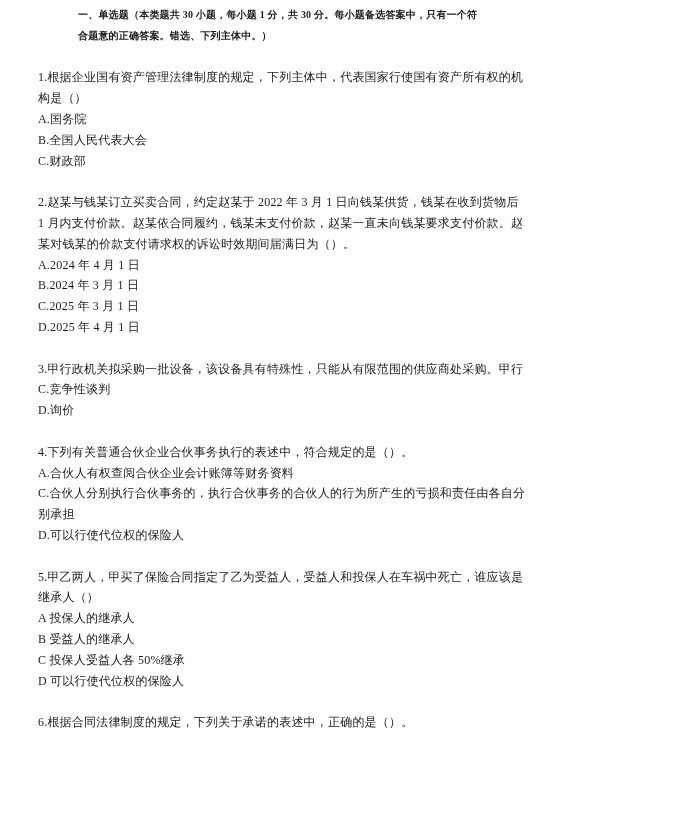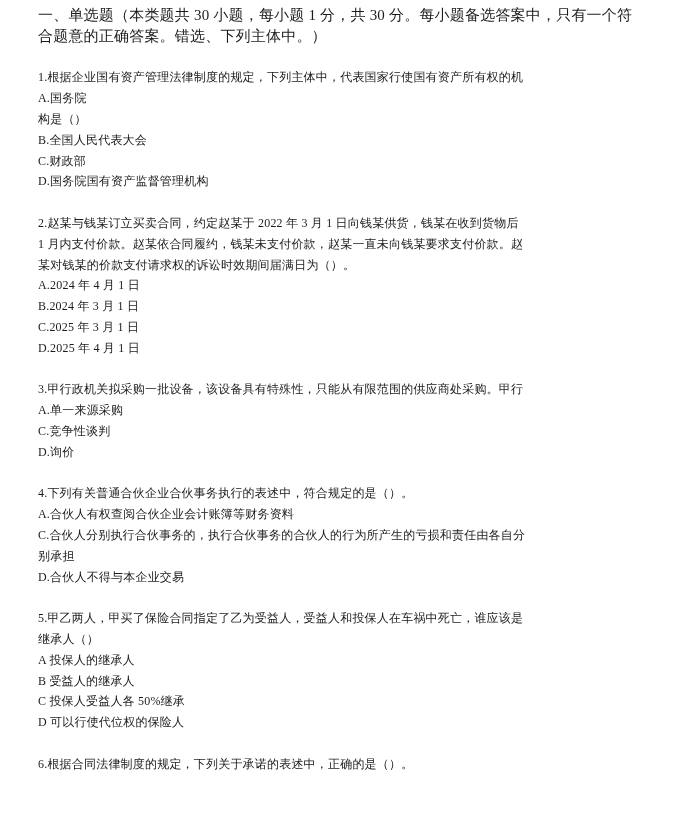--- a/index.html
+++ b/index.html
@@ -18,68 +18,67 @@
     padding: 5px 30px 0 38px;
   }
   .line {
     font-size: 12px;
     line-height: 20.8px;
     height: 20.8px;
     white-space: nowrap;
     letter-spacing: 0.2px;
   }
   .header-line {
-    font-weight: 400;
-    font-size: 15px;
+    font-weight: 700;
+    font-size: 10px;
+    margin-left: 40px;
   }
   .blank {
     height: 20.8px;
   }
 </style>
 </head>
 <body style="background: rgb(255, 255, 255); color: rgb(27, 27, 27);">
 
 <div class="doc">
     <div>
       <div class="line header-line">一、单选题（本类题共 30 小题，每小题 1 分，共 30 分。每小题备选答案中，只有一个符</div>
       <div class="line header-line">合题意的正确答案。错选、下列主体中。）</div>
     </div>
     <div>
       <div class="line blank"></div>
       <div class="line">1.根据企业国有资产管理法律制度的规定，下列主体中，代表国家行使国有资产所有权的机</div>
+      <div class="line">构是（）</div>
       <div class="line">A.国务院</div>
-      <div class="line">构是（）</div>
       <div class="line">B.全国人民代表大会</div>
       <div class="line">C.财政部</div>
-      <div class="line">D.国务院国有资产监督管理机构</div>
     </div>
     <div>
       <div class="line blank"></div>
       <div class="line">2.赵某与钱某订立买卖合同，约定赵某于 2022 年 3 月 1 日向钱某供货，钱某在收到货物后</div>
       <div class="line">1 月内支付价款。赵某依合同履约，钱某未支付价款，赵某一直未向钱某要求支付价款。赵</div>
       <div class="line">某对钱某的价款支付请求权的诉讼时效期间届满日为（）。</div>
       <div class="line">A.2024 年 4 月 1 日</div>
       <div class="line">B.2024 年 3 月 1 日</div>
       <div class="line">C.2025 年 3 月 1 日</div>
       <div class="line">D.2025 年 4 月 1 日</div>
     </div>
     <div>
       <div class="line blank"></div>
       <div class="line">3.甲行政机关拟采购一批设备，该设备具有特殊性，只能从有限范围的供应商处采购。甲行</div>
-      <div class="line">A.单一来源采购</div>
       <div class="line">C.竞争性谈判</div>
       <div class="line">D.询价</div>
     </div>
     <div>
       <div class="line blank"></div>
       <div class="line">4.下列有关普通合伙企业合伙事务执行的表述中，符合规定的是（）。</div>
       <div class="line">A.合伙人有权查阅合伙企业会计账簿等财务资料</div>
       <div class="line">C.合伙人分别执行合伙事务的，执行合伙事务的合伙人的行为所产生的亏损和责任由各自分</div>
       <div class="line">别承担</div>
-      <div class="line">D.合伙人不得与本企业交易</div>
+      <div class="line">D.可以行使代位权的保险人</div>
     </div>
     <div>
       <div class="line blank"></div>
       <div class="line">5.甲乙两人，甲买了保险合同指定了乙为受益人，受益人和投保人在车祸中死亡，谁应该是</div>
       <div class="line">继承人（）</div>
       <div class="line">A 投保人的继承人</div>
       <div class="line">B 受益人的继承人</div>
       <div class="line">C 投保人受益人各 50%继承</div>
       <div class="line">D 可以行使代位权的保险人</div>
     </div>

